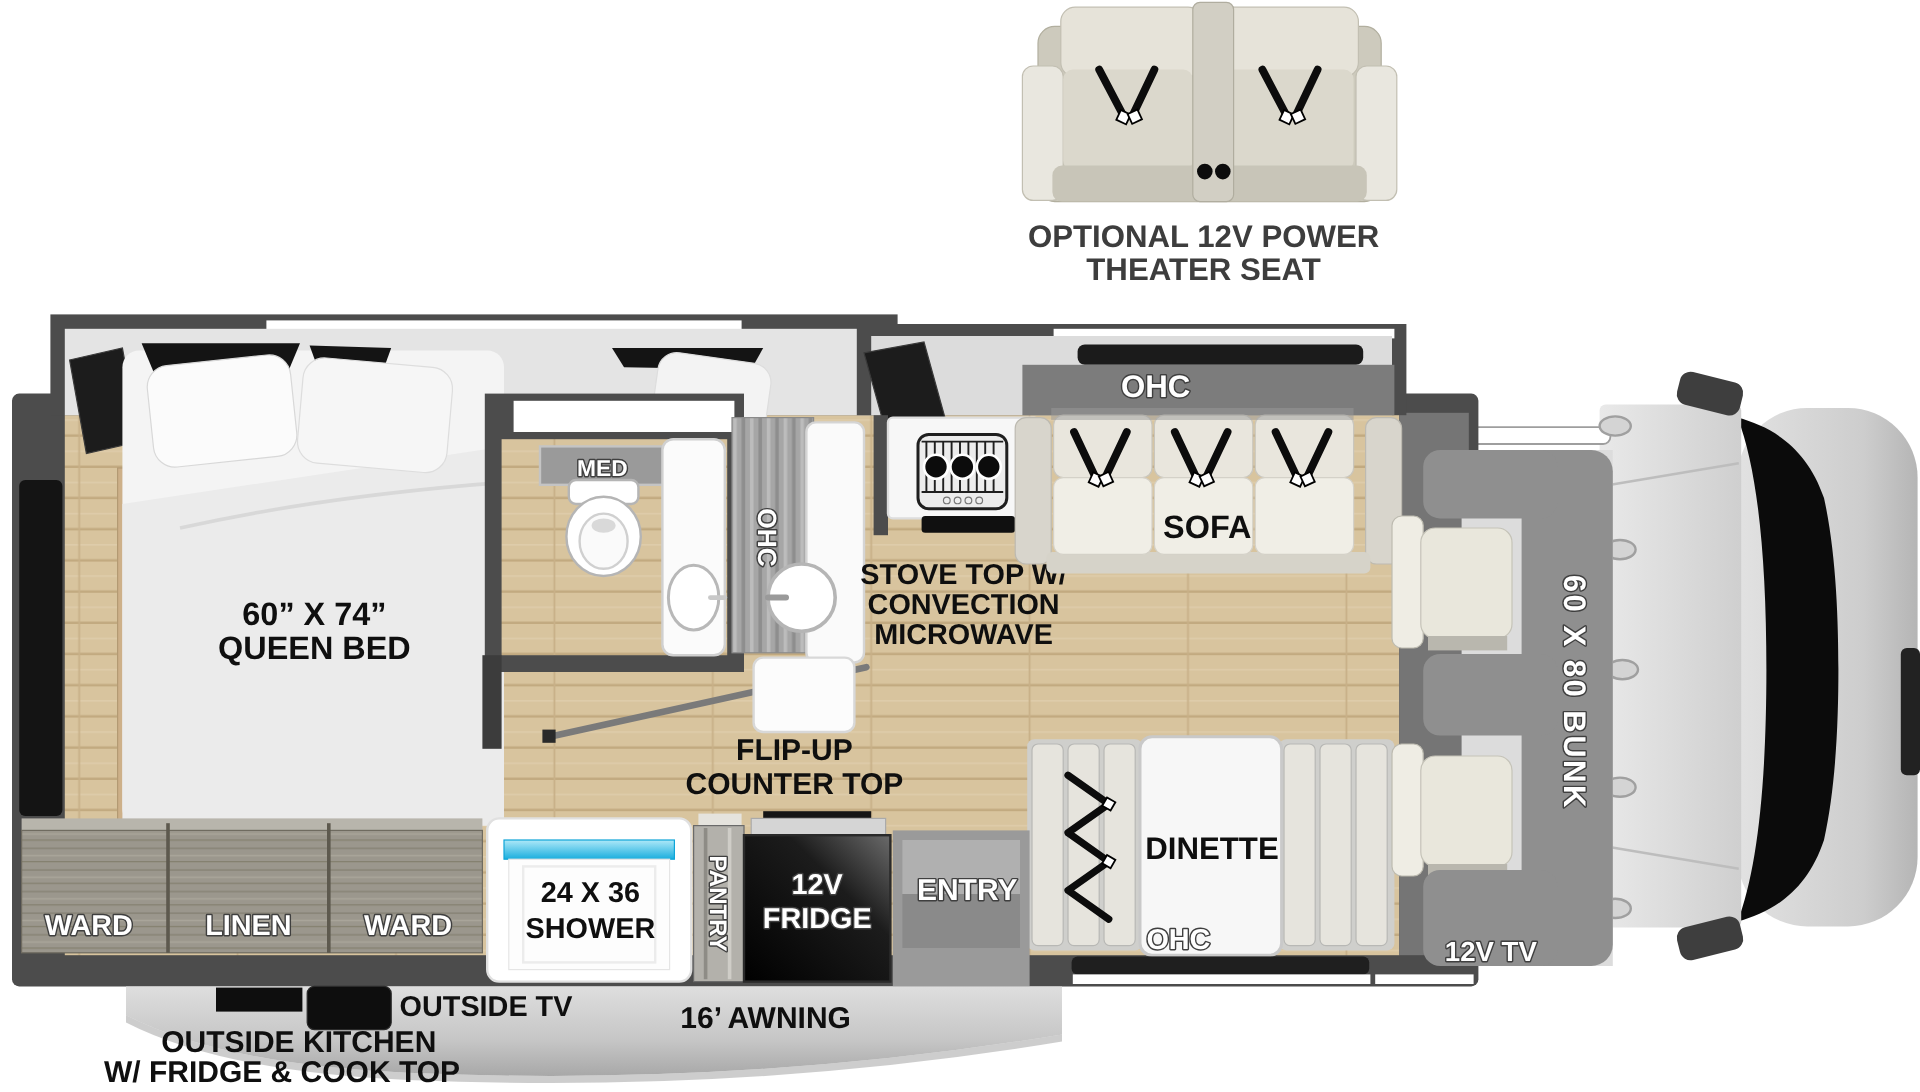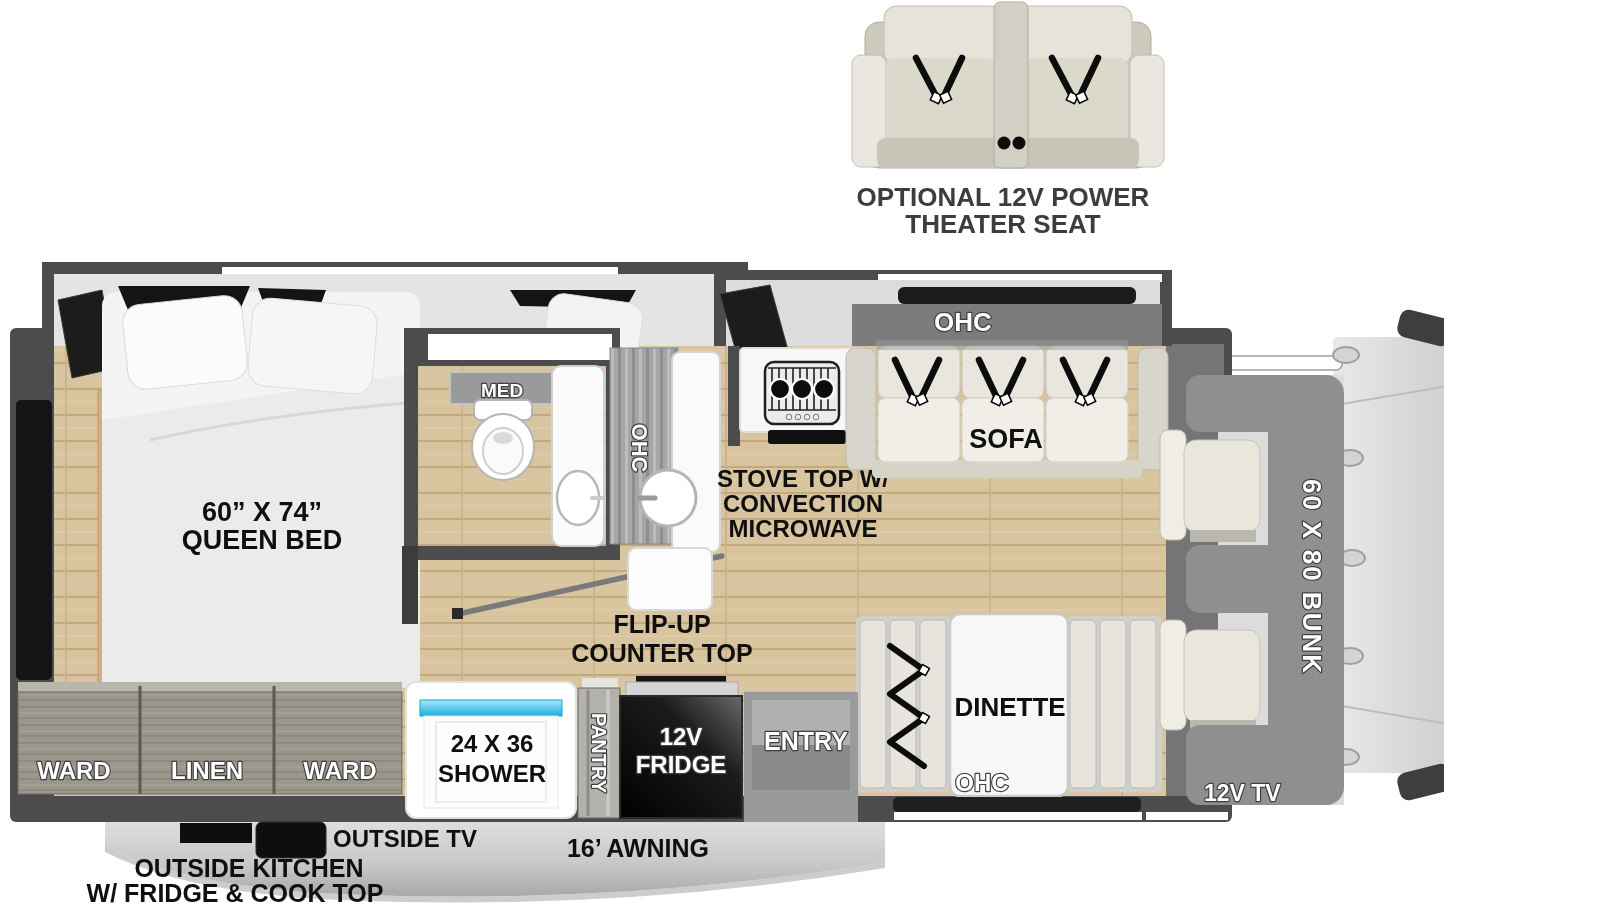--- a/index.html
+++ b/index.html
@@ -1,16 +1,16 @@
 <!DOCTYPE html>
 <html><head>
 <meta charset="utf-8">
 <style>
   html,body{margin:0;padding:0;background:#ffffff;}
-  .stage{position:relative;width:1444px;height:910px;background:#fff;overflow:hidden;
+  .stage{position:relative;width:1600px;height:910px;background:#fff;overflow:hidden;
          font-family:"Liberation Sans",sans-serif;}
   svg{display:block;}
   text{font-family:"Liberation Sans","DejaVu Sans",sans-serif;}
   .tB{font-weight:700;fill:#0f0f0f;}
   .tW{font-weight:700;fill:#ffffff;paint-order:stroke;stroke:#3f3f3f;stroke-width:2.4px;stroke-linejoin:round;}
   .tG{font-weight:700;fill:#3d3d3d;}
 </style>
 </head>
 <body>
 

